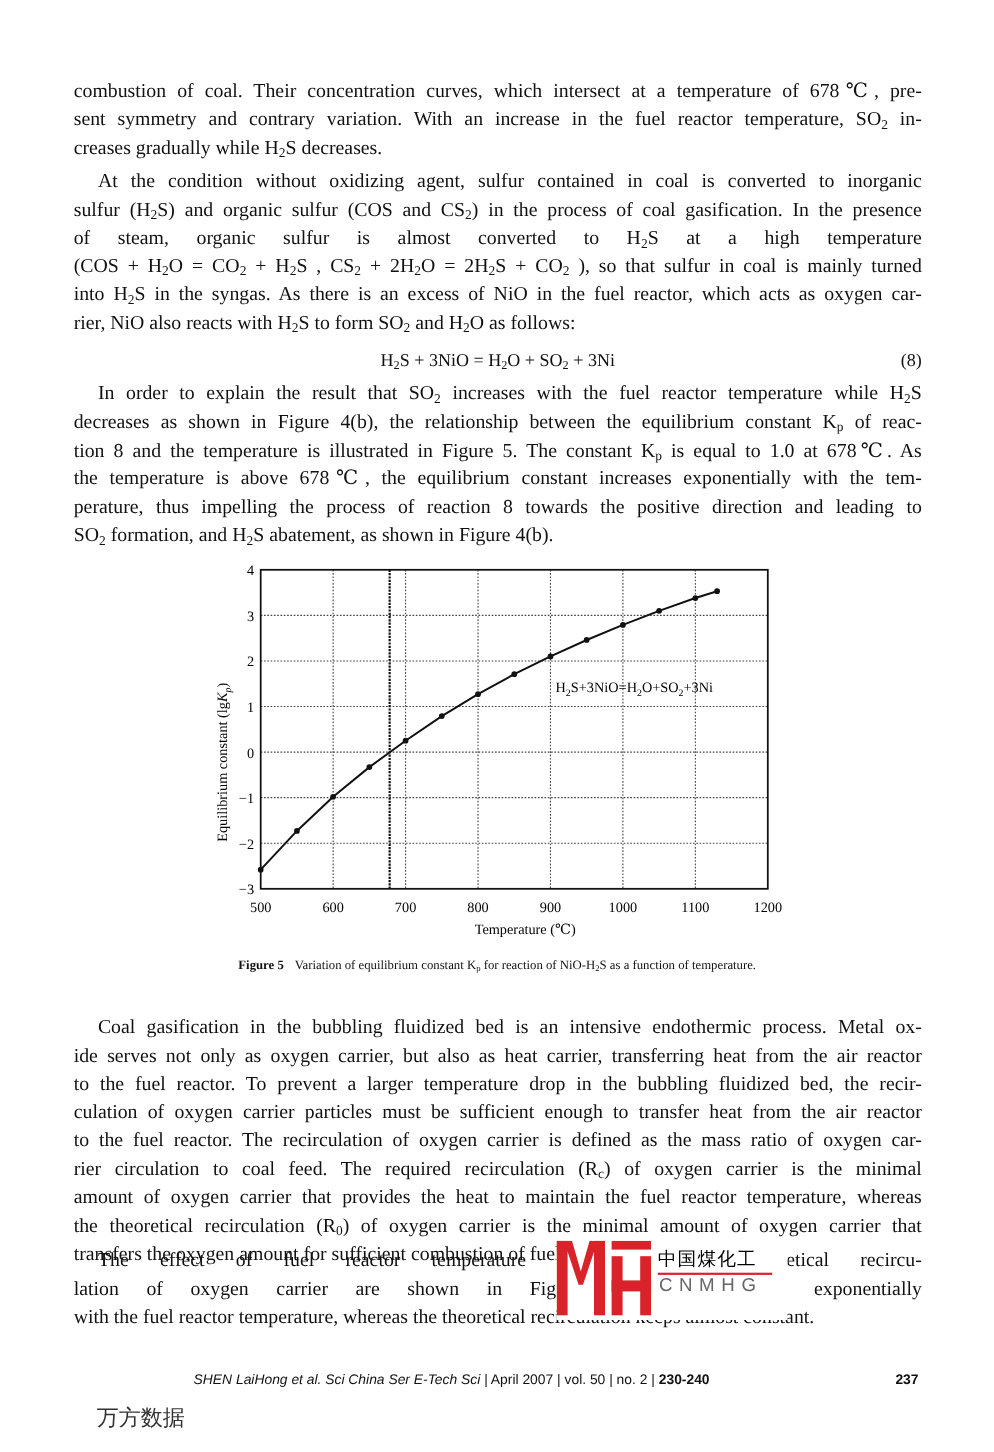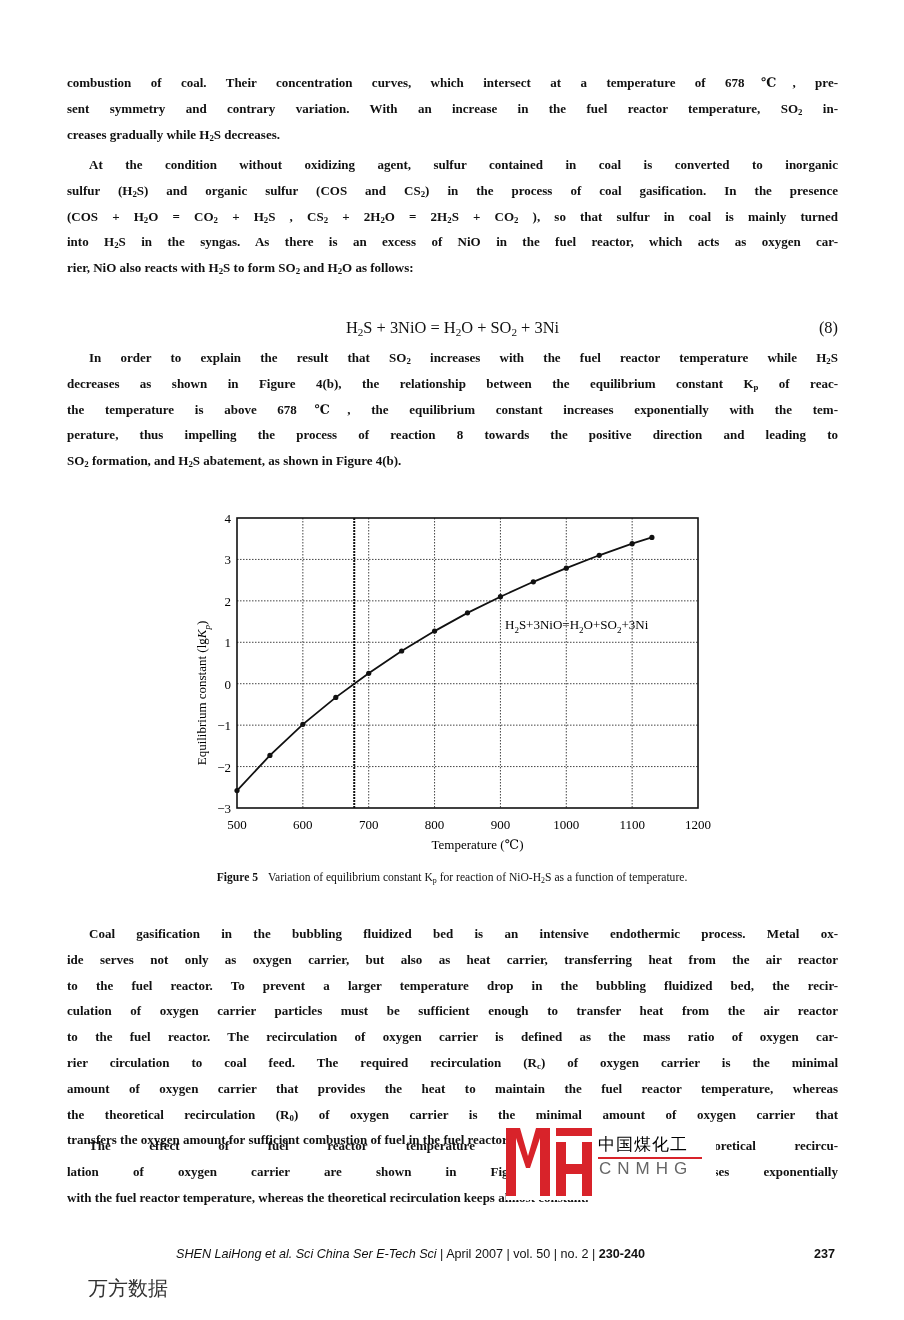--- a/index.html
+++ b/index.html
@@ -1,19 +1,19 @@
 <!DOCTYPE html>
 <html><head>
 <meta charset="utf-8">
 <style>
   html, body { margin:0; padding:0; background:#fff; }
   body { width:904px; height:1320px; position:relative; overflow:hidden;
          font-family:"Liberation Serif", "DejaVu Serif", serif; color:#111; }
-  .para { position:absolute; left:67px; width:771px; font-size:13px; line-height:25.8px;
-          text-align:justify; margin:0;font-weight:bold; }
+  .para { position:absolute; left:67px; width:771px; font-size:18px; line-height:25.8px;
+          text-align:justify; margin:0; }
   .para .ln { display:block; text-align:justify; text-align-last:justify; white-space:nowrap; height:25.8px; }
   .para .ln.last { text-align-last:left; }
   .indent { padding-left:22px; }
   sub { font-size:0.68em; vertical-align:-0.25em; line-height:0; }
   .eq { position:absolute; left:67px; width:771px; top:318px; height:26px; font-size:16.4px; }
   .eq .body { position:absolute; left:0; right:0; text-align:center; }
   .eq .num { position:absolute; right:0; }
   .caption { position:absolute; top:871px; left:0; width:904px; text-align:center; font-size:11.6px; }
   .caption b { margin-right:10px; }
   .footer { position:absolute; top:1247px; left:176px; font-family:"Liberation Sans","DejaVu Sans",sans-serif;
@@ -32,33 +32,35 @@
 <body>
 
 <div class="para" id="p1" style="top:70px;">
     <span class="ln">combustion of coal. Their concentration curves, which intersect at a temperature of 678℃, pre-</span>
     <span class="ln">sent symmetry and contrary variation. With an increase in the fuel reactor temperature, SO<sub>2</sub> in-</span>
     <span class="ln last">creases gradually while H<sub>2</sub>S decreases.</span>
   </div>
 <div class="para" id="p2" style="top:152px;">
     <span class="ln indent">At the condition without oxidizing agent, sulfur contained in coal is converted to inorganic</span>
     <span class="ln">sulfur (H<sub>2</sub>S) and organic sulfur (COS and CS<sub>2</sub>) in the process of coal gasification. In the presence</span>
+    <span class="ln">of steam, organic sulfur is almost converted to H<sub>2</sub>S at a high temperature</span>
     <span class="ln">(COS + H<sub>2</sub>O = CO<sub>2</sub> + H<sub>2</sub>S ,  CS<sub>2</sub> + 2H<sub>2</sub>O = 2H<sub>2</sub>S + CO<sub>2</sub> ), so that sulfur in coal is mainly turned</span>
     <span class="ln">into H<sub>2</sub>S in the syngas. As there is an excess of NiO in the fuel reactor, which acts as oxygen car-</span>
     <span class="ln last">rier, NiO also reacts with H<sub>2</sub>S to form SO<sub>2</sub> and H<sub>2</sub>O as follows:</span>
   </div>
 
 <div class="eq">
   <span class="body">H<sub>2</sub>S + 3NiO = H<sub>2</sub>O + SO<sub>2</sub> + 3Ni</span>
   <span class="num">(8)</span>
 </div>
 
 <div class="para" id="p3" style="top:345px;">
     <span class="ln indent">In order to explain the result that SO<sub>2</sub> increases with the fuel reactor temperature while H<sub>2</sub>S</span>
     <span class="ln">decreases as shown in Figure 4(b), the relationship between the equilibrium constant K<sub>p</sub> of reac-</span>
+    <span class="ln">tion 8 and the temperature is illustrated in Figure 5. The constant K<sub>p</sub> is equal to 1.0 at 678℃. As</span>
     <span class="ln">the temperature is above 678℃, the equilibrium constant increases exponentially with the tem-</span>
     <span class="ln">perature, thus impelling the process of reaction 8 towards the positive direction and leading to</span>
     <span class="ln last">SO<sub>2</sub> formation, and H<sub>2</sub>S abatement, as shown in Figure 4(b).</span>
   </div>
 
 <svg id="chart" width="904" height="360" style="position:absolute; left:0; top:500px;" viewBox="0 500 904 360">
     <line x1="302.85714285714283" x2="302.85714285714283" y1="518" y2="808" stroke="#444" stroke-width="1" stroke-dasharray="1.5,1.5"></line>
     <line x1="368.71428571428567" x2="368.71428571428567" y1="518" y2="808" stroke="#444" stroke-width="1" stroke-dasharray="1.5,1.5"></line>
     <line x1="434.57142857142856" x2="434.57142857142856" y1="518" y2="808" stroke="#444" stroke-width="1" stroke-dasharray="1.5,1.5"></line>
     <line x1="500.4285714285714" x2="500.4285714285714" y1="518" y2="808" stroke="#444" stroke-width="1" stroke-dasharray="1.5,1.5"></line>

